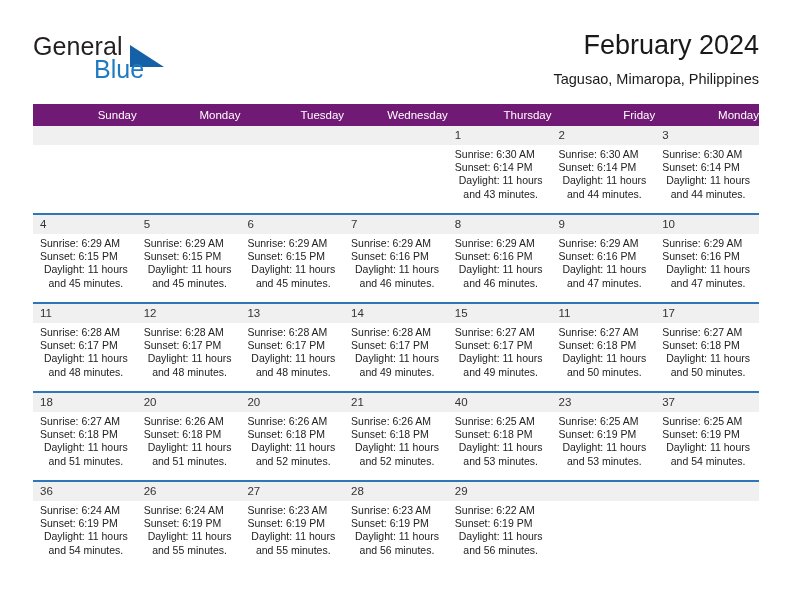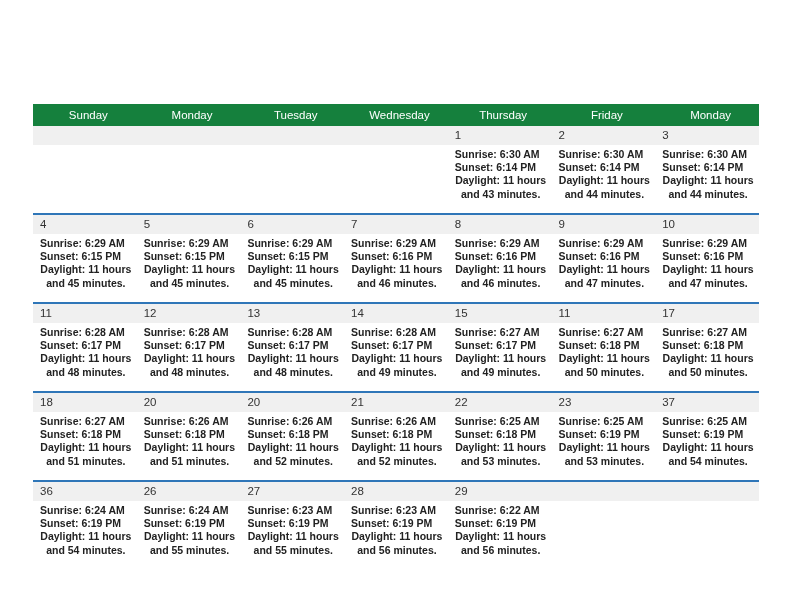--- a/index.html
+++ b/index.html
@@ -89,25 +89,25 @@
   
   .calendar {
     position: absolute;
     left: 33px;
     top: 104px;
     width: 726px;
     border-collapse: collapse;
     table-layout: fixed;
   }
   .calendar th {
-    background: #15803d;
+    background: #701a75;
     color: #ffffff;
     font-size: 11.5px;
     font-weight: normal;
-    text-align: center;
+    text-align: right;
     padding: 5px 0 5px 7px;
     height: 11px;
     font-family: "Liberation Sans", sans-serif;
   }
   .calendar td {
     width: 103.71px;
     vertical-align: top;
     padding: 0;
     border-bottom: 2px solid #2f76b8;
     background: #ffffff;
@@ -127,35 +127,48 @@
   }
   .daynum.empty {
     color: transparent;
   }
   .cellbody {
     padding: 3px 5px 0 7px;
     font-size: 10.5px;
     line-height: 13.2px;
     color: #222222;
     font-family: "Liberation Sans", sans-serif;
-    font-weight: bold;
   }
   .cellbody div {
     white-space: nowrap;
   }
   .cellbody .daylight {
     white-space: normal;
     text-align: center;
   }
 </style>
 </head>
 <body>
 
 <div class="page">
 
+  <div class="header">
+
+    <div class="brand">
+      <span class="brand-general">General</span>
+      <span class="brand-triangle"></span>
+      <span class="brand-blue">Blue</span>
+    </div>
+
+    <div class="title-block">
+      <div class="cal-title">February 2024</div>
+      <div class="cal-subtitle">Tagusao, Mimaropa, Philippines</div>
+    </div>
+
+  </div>
 
   <table class="calendar">
     <thead>
       <tr>
         <th>Sunday</th>
         <th>Monday</th>
         <th>Tuesday</th>
         <th>Wednesday</th>
         <th>Thursday</th>
         <th>Friday</th>
@@ -344,21 +357,21 @@
           </td>
           <td>
             <div class="daynum">21</div>
             <div class="cellbody">
               <div>Sunrise: 6:26 AM</div>
               <div>Sunset: 6:18 PM</div>
               <div class="daylight">Daylight: 11 hours and 52 minutes.</div>
             </div>
           </td>
           <td>
-            <div class="daynum">22</div>
+            <div class="daynum">40</div>
             <div class="cellbody">
               <div>Sunrise: 6:25 AM</div>
               <div>Sunset: 6:18 PM</div>
               <div class="daylight">Daylight: 11 hours and 53 minutes.</div>
             </div>
           </td>
           <td>
             <div class="daynum">23</div>
             <div class="cellbody">
               <div>Sunrise: 6:25 AM</div>

